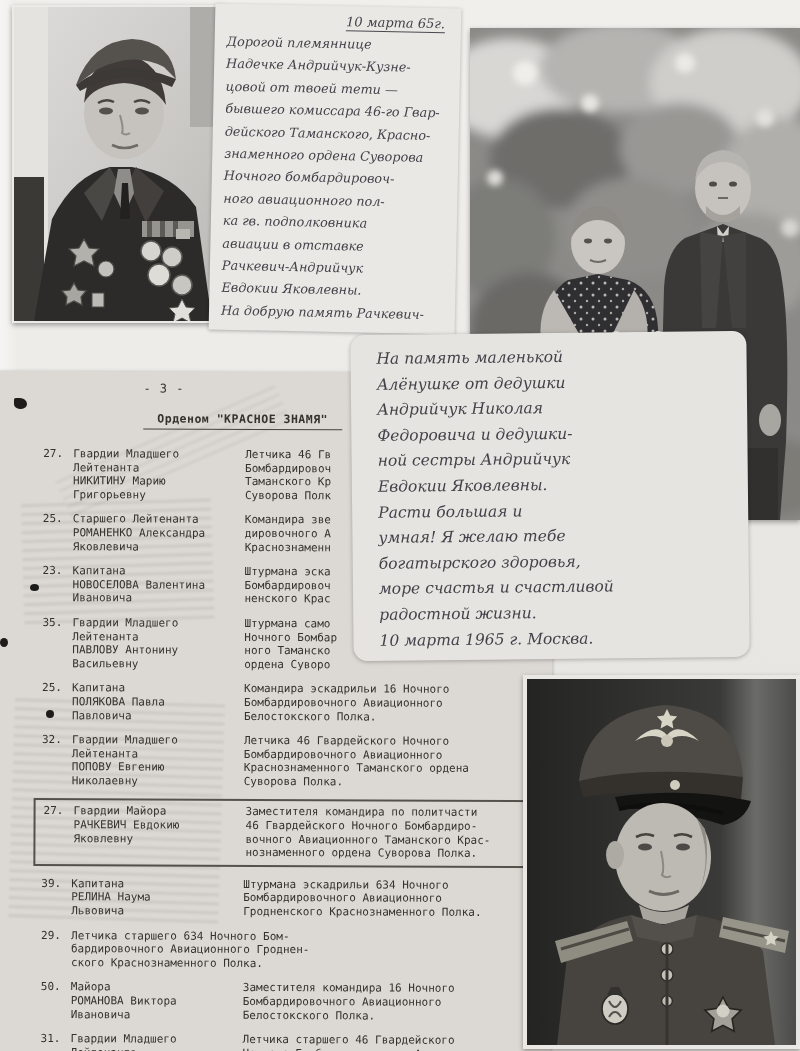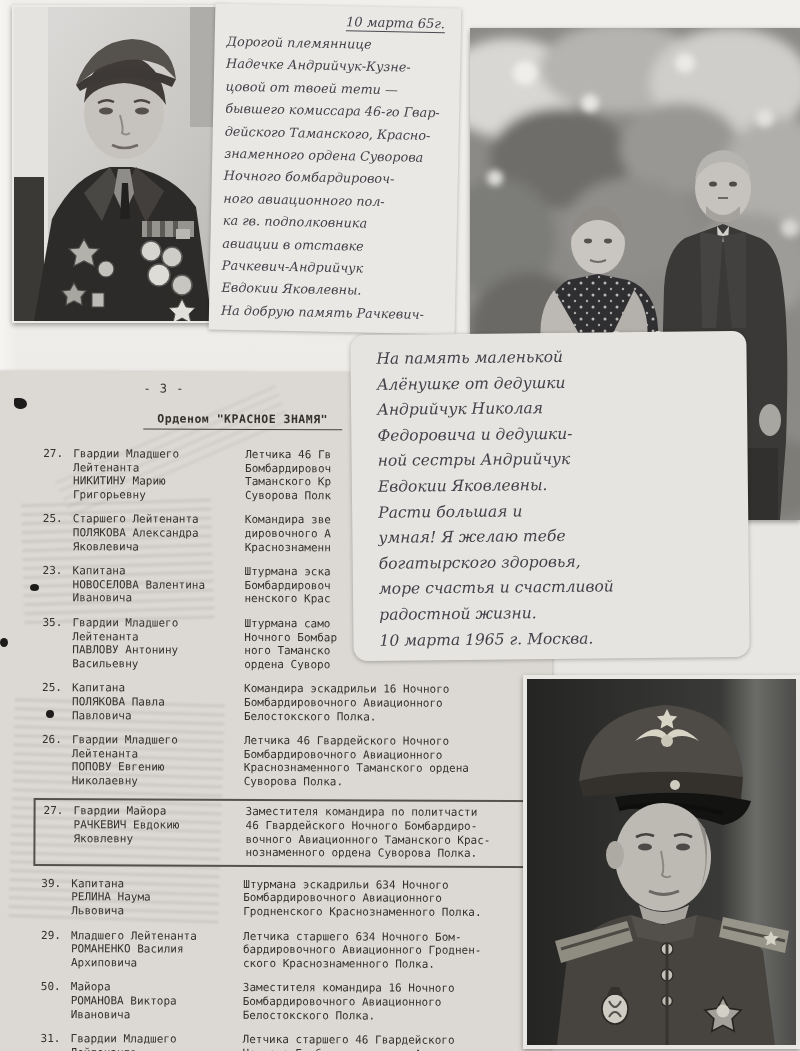--- a/index.html
+++ b/index.html
@@ -65,21 +65,21 @@
 НИКИТИНУ Марию
 Григорьевну</span>
           <span class="citation lines">Летчика 46 Гв
 Бомбардировоч
 Таманского Кр
 Суворова Полк</span>
         </div>
       <div class="doc-item">
           <span class="num">25.</span>
           <span class="recipient lines">Старшего Лейтенанта
-ПОЛЯКОВА Александра
+РОМАНЕНКО Александра
 Яковлевича</span>
           <span class="citation lines">Командира зве
 дировочного А
 Краснознаменн</span>
         </div>
       <div class="doc-item">
           <span class="num">23.</span>
           <span class="recipient lines">Капитана
 НОВОСЕЛОВА Валентина
 Ивановича</span>
@@ -101,21 +101,21 @@
       <div class="doc-item">
           <span class="num">25.</span>
           <span class="recipient lines">Капитана
 ПОЛЯКОВА Павла
 Павловича</span>
           <span class="citation lines">Командира эскадрильи 16 Ночного
 Бомбардировочного Авиационного
 Белостокского Полка.</span>
         </div>
       <div class="doc-item">
-          <span class="num">26.</span>
+          <span class="num">32.</span>
           <span class="recipient lines">Гвардии Младшего
 Лейтенанта
 ПОПОВУ Евгению
 Николаевну</span>
           <span class="citation lines">Летчика 46 Гвардейского Ночного
 Бомбардировочного Авиационного
 Краснознаменного Таманского ордена
 Суворова Полка.</span>
         </div>
       <div class="doc-item boxed">
@@ -132,23 +132,20 @@
           <span class="num">39.</span>
           <span class="recipient lines">Капитана
 РЕЛИНА Наума
 Львовича</span>
           <span class="citation lines">Штурмана эскадрильи 634 Ночного
 Бомбардировочного Авиационного
 Гродненского Краснознаменного Полка.</span>
         </div>
       <div class="doc-item">
           <span class="num">29.</span>
-          <span class="recipient lines">Младшего Лейтенанта
-РОМАНЕНКО Василия
-Архиповича</span>
           <span class="citation lines">Летчика старшего 634 Ночного Бом-
 бардировочного Авиационного Гроднен-
 ского Краснознаменного Полка.</span>
         </div>
       <div class="doc-item">
           <span class="num">50.</span>
           <span class="recipient lines">Майора
 РОМАНОВА Виктора
 Ивановича</span>
           <span class="citation lines">Заместителя командира 16 Ночного

